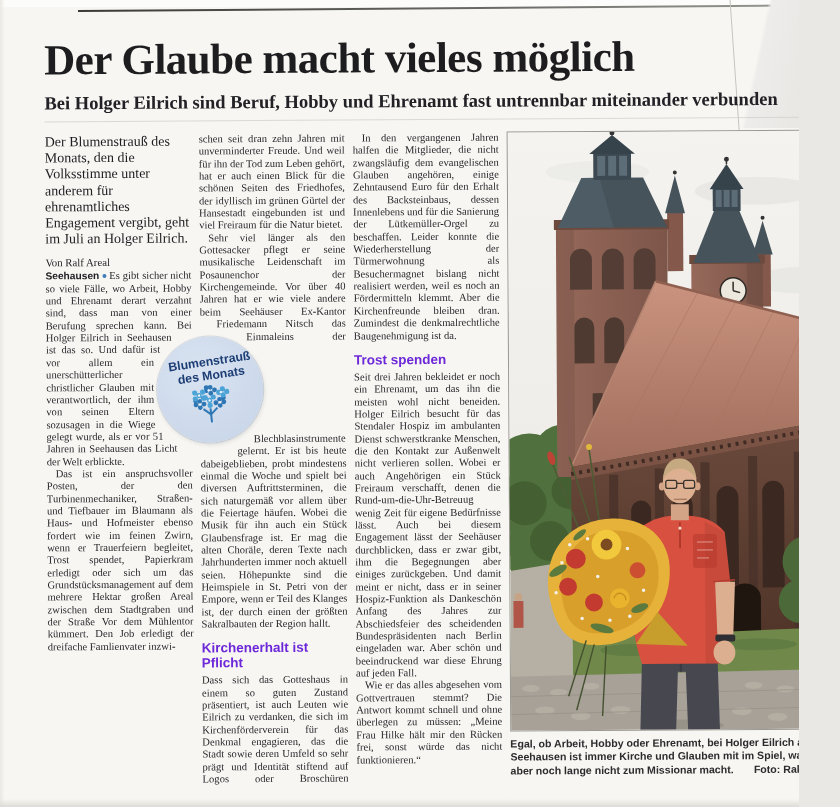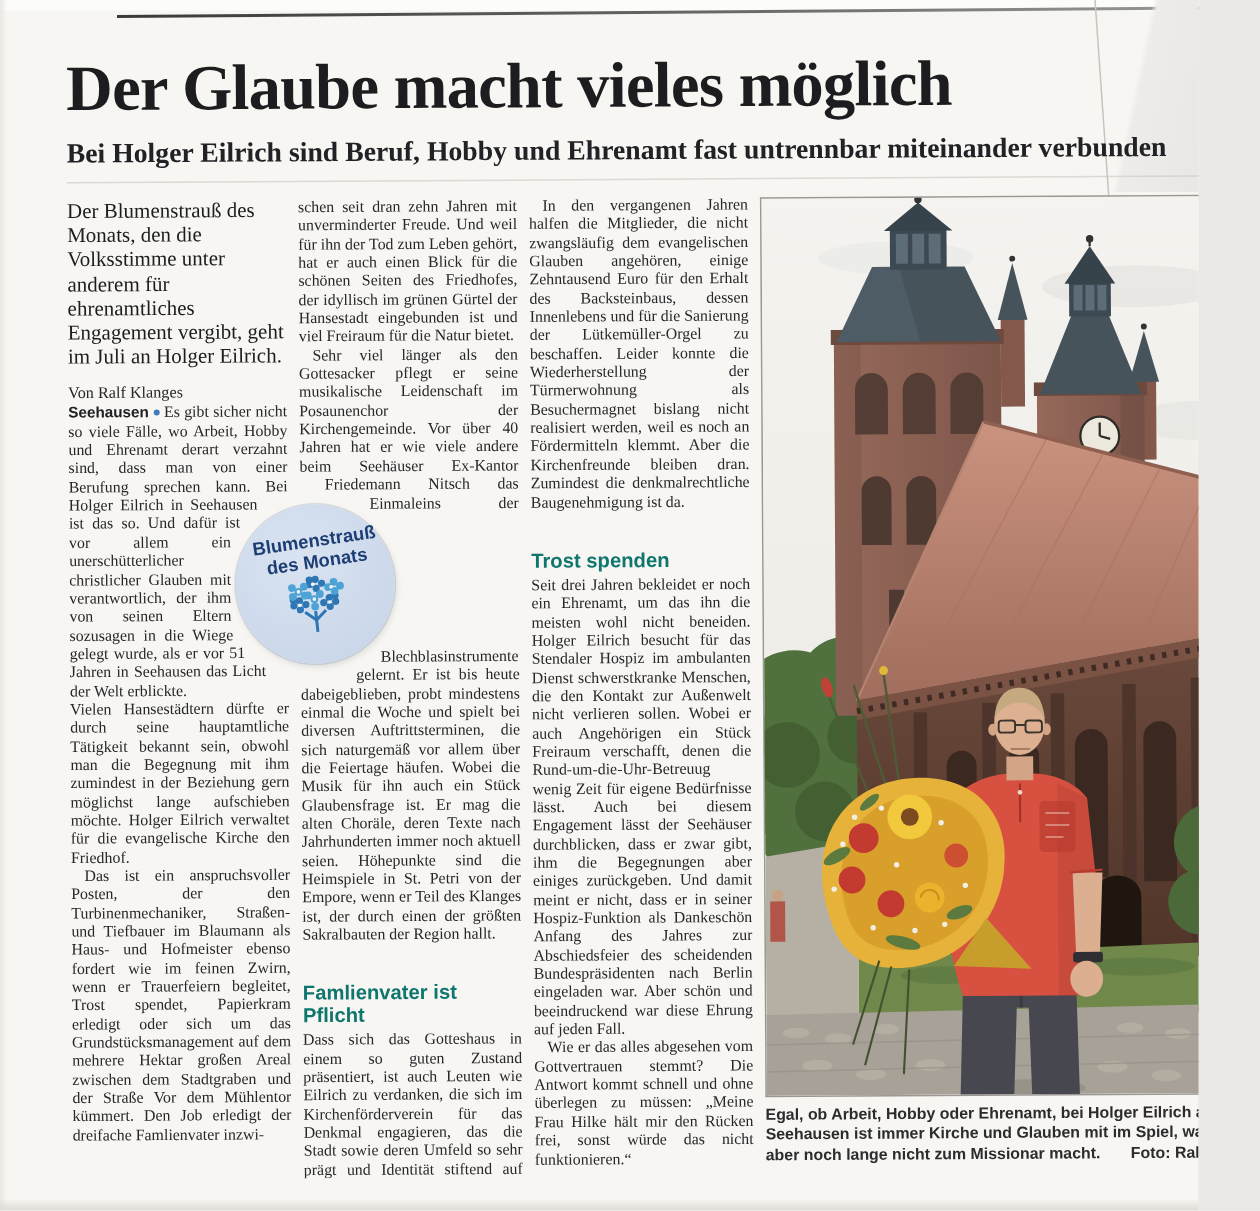--- a/index.html
+++ b/index.html
@@ -30,21 +30,21 @@
   .photo-col{flex:0 0 324px;width:324px;}
 
   p.lead{margin:0 0 9px 0;font:400 14px/16.2px "Liberation Serif",serif;color:#1d1d20;}
   p.byline{margin:0 0 1px 0;font:400 10.8px/13px "Liberation Serif",serif;color:#26262a;}
   p.body{margin:0;font:400 10.6px/12.35px "Liberation Serif",serif;color:#27272b;
         text-align:justify;text-justify:inter-word;}
   p.body.indent{text-indent:9px;}
   .dateline{font:700 10.2px/12.35px "Liberation Sans",sans-serif;color:#202024;}
   .dot{display:inline-block;width:4px;height:4px;border-radius:50%;background:#3f7cba;
         margin:0 3px 1px 3px;}
-  h3.crosshead{margin:24px 0 4px 0;font:700 13.5px/15px "Liberation Sans",sans-serif;color:#0f766e;}
+  h3.crosshead{margin:10px 0 4px 0;font:700 13.5px/15px "Liberation Sans",sans-serif;color:#6d28d9;}
 
   
   .wrapR{float:right;width:38px;height:112px;margin-top:202px;
         shape-outside:circle(59px at 56px 258px);shape-margin:2px;}
   .wrapL{float:left;width:64px;height:112px;margin-top:202px;
         shape-outside:circle(59px at 9px 258px);shape-margin:2px;}
 
   .badge{position:absolute;left:111px;top:301px;width:106px;height:106px;border-radius:50%;
         background:radial-gradient(circle at 40% 35%,#d9e3f1,#c6d4e8);
         box-shadow:0 0 0 1px rgba(120,140,170,.25), 1px 2px 4px rgba(80,90,110,.18);
@@ -73,31 +73,30 @@
   <div class="content">
     <h1 class="headline">Der Glaube macht vieles möglich</h1>
     <h2 class="subheadline">Bei Holger Eilrich sind Beruf, Hobby und Ehrenamt fast untrennbar miteinander verbunden</h2>
     <div class="subrule"></div>
 
     <div class="grid">
 
       <div class="col">
         <div class="wrapR"></div>
         <p class="lead">Der Blumenstrauß des Monats, den die Volksstimme unter anderem für ehrenamtliches Engagement vergibt, geht im Juli an Holger Eilrich.</p>
-        <p class="byline">Von Ralf Klanges</p>
+        <p class="byline">Von Ralf Areal</p>
         <p class="body"><span class="dateline">Seehausen</span><span class="dot"></span><span>Es gibt sicher nicht so viele Fälle, wo Arbeit, Hobby und Ehrenamt derart verzahnt sind, dass man von einer Berufung sprechen kann. Bei Holger Eilrich in Seehausen ist das so. Und dafür ist vor allem ein unerschütterlicher christlicher Glauben mit verantwortlich, der ihm von seinen Eltern sozusagen in die Wiege gelegt wurde, als er vor 51 Jahren in Seehausen das Licht der Welt erblickte.</span></p>
-        <p class="body">Vielen Hansestädtern dürfte er durch seine hauptamtliche Tätigkeit bekannt sein, obwohl man die Begegnung mit ihm zumindest in der Beziehung gern möglichst lange aufschieben möchte. Holger Eilrich verwaltet für die evangelische Kirche den Friedhof.</p>
         <p class="body indent">Das ist ein anspruchsvoller Posten, der den Turbinenmechaniker, Straßen- und Tiefbauer im Blaumann als Haus- und Hofmeister ebenso fordert wie im feinen Zwirn, wenn er Trauerfeiern begleitet, Trost spendet, Papierkram erledigt oder sich um das Grundstücksmanagement auf dem mehrere Hektar großen Areal zwischen dem Stadtgraben und der Straße Vor dem Mühlentor kümmert. Den Job erledigt der dreifache Famlienvater inzwi-</p>
       </div>
 
       <div class="col">
         <div class="wrapL"></div>
         <p class="body">schen seit dran zehn Jahren mit unverminderter Freude. Und weil für ihn der Tod zum Leben gehört, hat er auch einen Blick für die schönen Seiten des Friedhofes, der idyllisch im grünen Gürtel der Hansestadt eingebunden ist und viel Freiraum für die Natur bietet.</p>
         <p class="body indent">Sehr viel länger als den Gottesacker pflegt er seine musikalische Leidenschaft im Posaunenchor der Kirchengemeinde. Vor über 40 Jahren hat er wie viele andere beim Seehäuser Ex-Kantor Friedemann Nitsch das Einmaleins der Blechblasinstrumente gelernt. Er ist bis heute dabeigeblieben, probt mindestens einmal die Woche und spielt bei diversen Auftrittsterminen, die sich naturgemäß vor allem über die Feiertage häufen. Wobei die Musik für ihn auch ein Stück Glaubensfrage ist. Er mag die alten Choräle, deren Texte nach Jahrhunderten immer noch aktuell seien. Höhepunkte sind die Heimspiele in St. Petri von der Empore, wenn er Teil des Klanges ist, der durch einen der größten Sakralbauten der Region hallt.</p>
-        <h3 class="crosshead">Famlienvater ist Pflicht</h3>
+        <h3 class="crosshead">Kirchenerhalt ist Pflicht</h3>
         <p class="body">Dass sich das Gotteshaus in einem so guten Zustand präsentiert, ist auch Leuten wie Eilrich zu verdanken, die sich im Kirchenförderverein für das Denkmal engagieren, das die Stadt sowie deren Umfeld so sehr prägt und Identität stiftend auf Logos oder Broschüren wiederzufinden ist. „Wir haben die Kirche von unseren Vorfahren bekommen und die Pflicht, sie für die Nachkommen zu erhalten“, ist eine Motivation.</p>
       </div>
 
       <div class="col">
         <p class="body indent">In den vergangenen Jahren halfen die Mitglieder, die nicht zwangsläufig dem evangelischen Glauben angehören, einige Zehntausend Euro für den Erhalt des Backsteinbaus, dessen Innenlebens und für die Sanierung der Lütkemüller-Orgel zu beschaffen. Leider konnte die Wiederherstellung der Türmerwohnung als Besuchermagnet bislang nicht realisiert werden, weil es noch an Fördermitteln klemmt. Aber die Kirchenfreunde bleiben dran. Zumindest die denkmalrechtliche Baugenehmigung ist da.</p>
         <h3 class="crosshead">Trost spenden</h3>
         <p class="body">Seit drei Jahren bekleidet er noch ein Ehrenamt, um das ihn die meisten wohl nicht beneiden. Holger Eilrich besucht für das Stendaler Hospiz im ambulanten Dienst schwerstkranke Menschen, die den Kontakt zur Außenwelt nicht verlieren sollen. Wobei er auch Angehörigen ein Stück Freiraum verschafft, denen die Rund-um-die-Uhr-Betreuug wenig Zeit für eigene Bedürfnisse lässt. Auch bei diesem Engagement lässt der Seehäuser durchblicken, dass er zwar gibt, ihm die Begegnungen aber einiges zurückgeben. Und damit meint er nicht, dass er in seiner Hospiz-Funktion als Dankeschön Anfang des Jahres zur Abschiedsfeier des scheidenden Bundespräsidenten nach Berlin eingeladen war. Aber schön und beeindruckend war diese Ehrung auf jeden Fall.</p>
         <p class="body indent">Wie er das alles abgesehen vom Gottvertrauen stemmt? Die Antwort kommt schnell und ohne überlegen zu müssen: „Meine Frau Hilke hält mir den Rücken frei, sonst würde das nicht funktionieren.“</p>
       </div>
 

